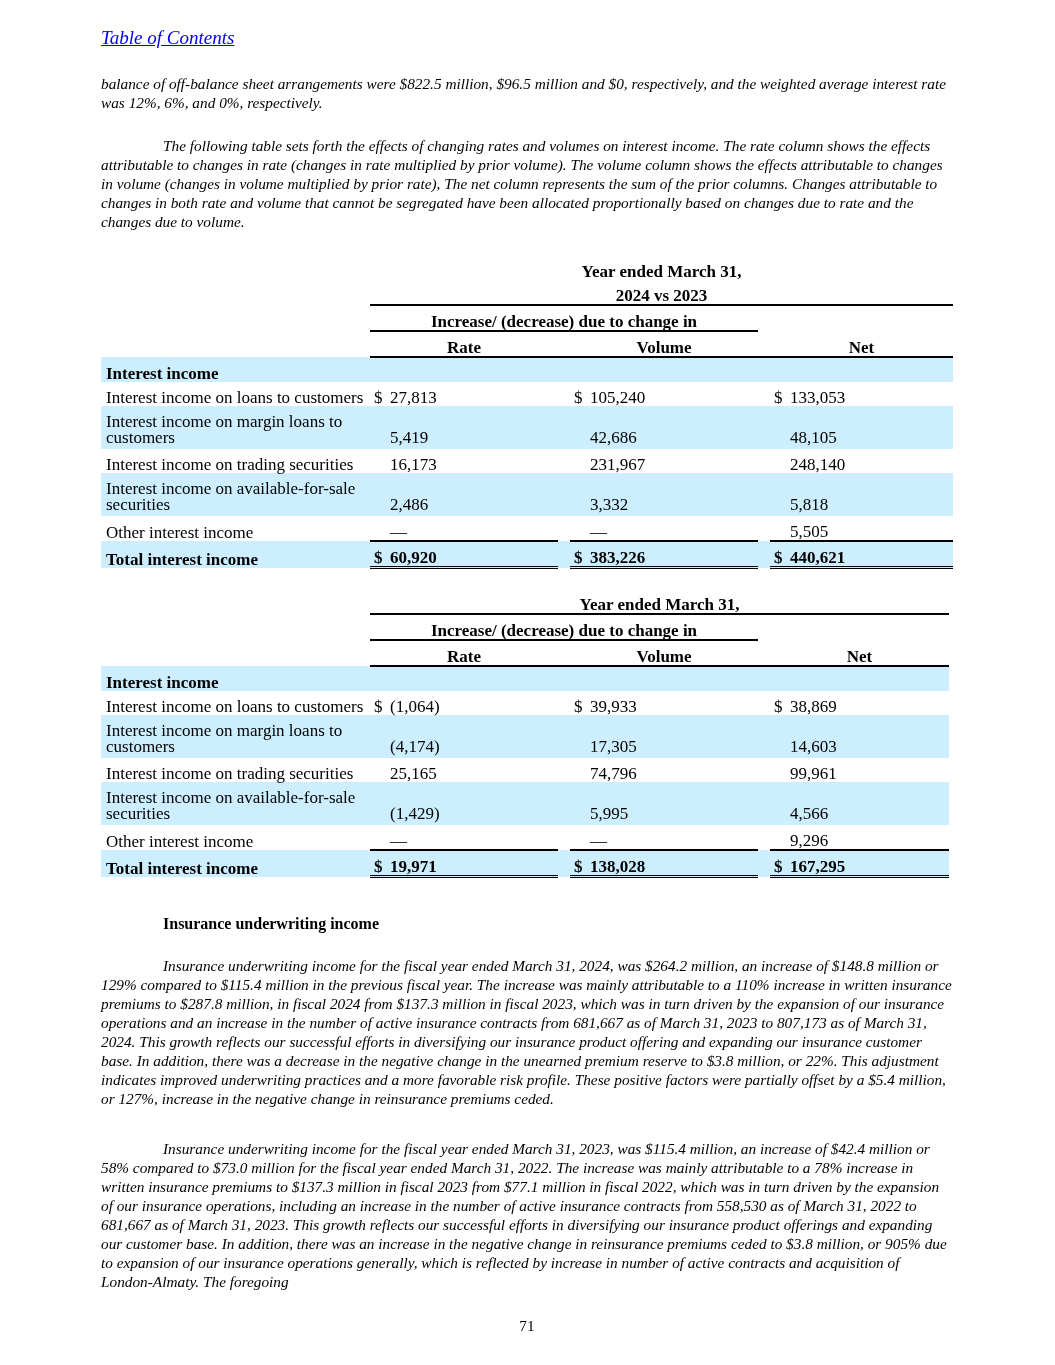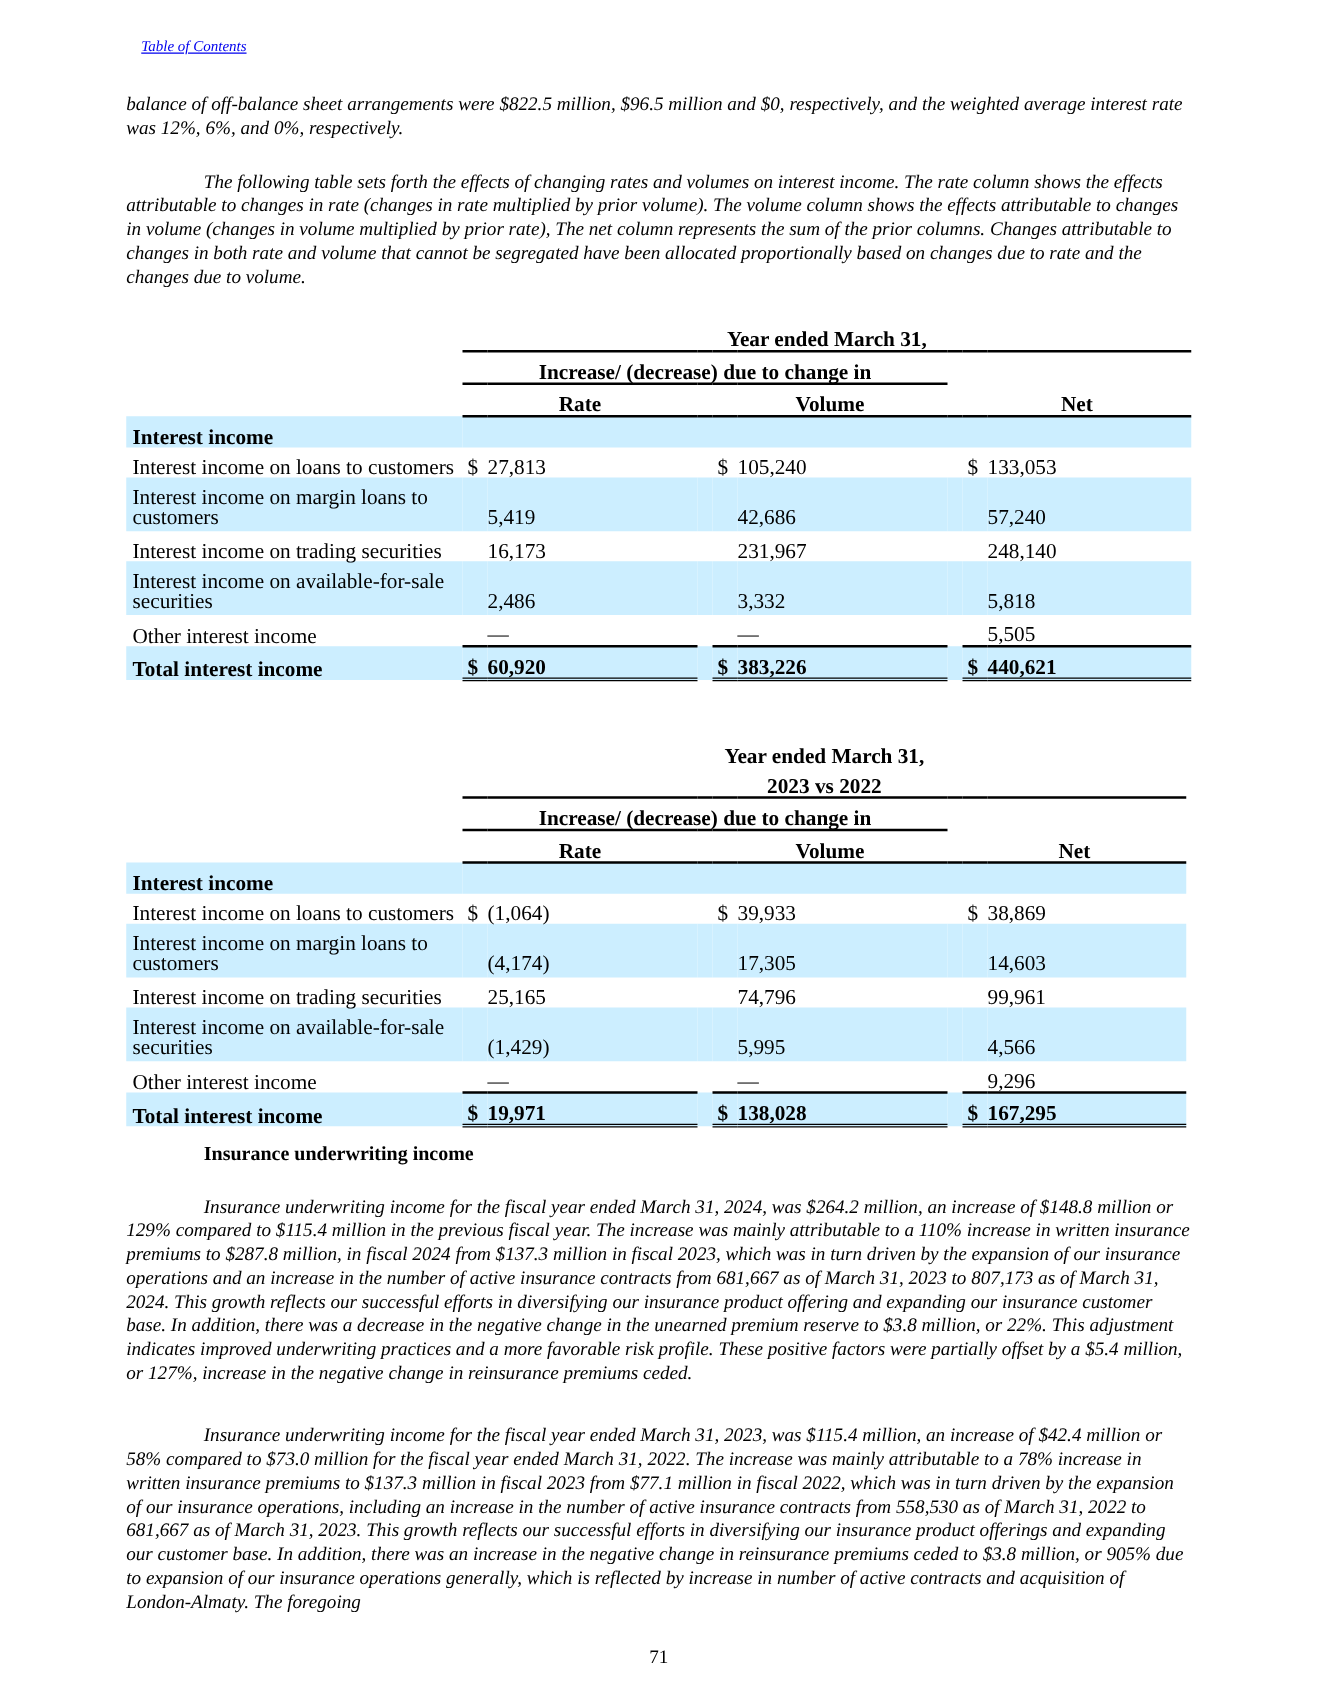--- a/index.html
+++ b/index.html
@@ -7,23 +7,23 @@
       width: 1055px;
       height: 1365px;
       position: relative;
       font-family: "Liberation Serif", "DejaVu Serif", serif;
       color: #000;
       font-size: 15.3px;
       line-height: 19px;
     }
     .page { position: absolute; left: 101px; top: 0; width: 852px; }
     .toc-link {
-      position: absolute; top: 28px; left: 12px;
+      position: absolute; top: 28px; left: 0;
       color: #0000ee; font-style: italic; text-decoration: underline;
-      font-size: 12px; cursor: pointer;
+      font-size: 19px; cursor: pointer;
     }
     .para { margin: 0; text-align: left; font-style: italic; }
     .indent { text-indent: 62px; }
     #p1 { position: absolute; top: 74px; left: 0; width: 852px; }
     #p2 { position: absolute; top: 136px; left: 0; width: 852px; }
 
     table.fin {
       position: absolute; left: 0; width: 852px;
       border-collapse: collapse;
       font-size: 17px;
@@ -72,20 +72,24 @@
       <col style="width:20px">
         <col style="width:163px">
     </colgroup>
     <tbody>
         <tr class="hdr">
       <td></td>
       <td colspan="8">Year ended March 31,</td>
     </tr>
     <tr class="hdr">
       <td></td>
+      <td colspan="8">2024 vs 2023</td>
+    </tr>
+    <tr class="hdr">
+      <td></td>
       <td colspan="5" class="topline" style="border-bottom:2px solid #000;">Increase/ (decrease) due to change in</td>
       <td class="topline"></td>
       <td colspan="2" class="topline"></td>
     </tr>
     <tr class="hdr">
       <td></td>
       <td colspan="2" style="border-bottom:2px solid #000;">Rate</td>
       <td style="border-bottom:2px solid #000;"></td>
       <td colspan="2" style="border-bottom:2px solid #000;">Volume</td>
       <td style="border-bottom:2px solid #000;"></td>
@@ -108,21 +112,21 @@
     </tr>
     <tr class="row tall shade">
       <td class="c lbl">Interest income on margin loans to customers</td>
       <td class="c dol"></td>
       <td class="c num">5,419</td>
       <td class="c"></td>
       <td class="c dol"></td>
       <td class="c num">42,686</td>
       <td class="c"></td>
       <td class="c dol"></td>
-      <td class="c num">57,240</td>
+      <td class="c num">48,105</td>
     </tr>
     <tr class="row">
       <td class="lbl">Interest income on trading securities</td>
       <td class="dol"></td>
       <td class="num">16,173</td>
       <td></td>
       <td class="dol"></td>
       <td class="num">231,967</td>
       <td></td>
       <td class="dol"></td>
@@ -176,24 +180,20 @@
       <col style="width:20px">
         <col style="width:159px">
     </colgroup>
     <tbody>
         <tr class="hdr">
       <td></td>
       <td colspan="8">Year ended March 31,</td>
     </tr>
     <tr class="hdr">
       <td></td>
-      <td colspan="8">2023 vs 2022</td>
-    </tr>
-    <tr class="hdr">
-      <td></td>
       <td colspan="5" class="topline" style="border-bottom:2px solid #000;">Increase/ (decrease) due to change in</td>
       <td class="topline"></td>
       <td colspan="2" class="topline"></td>
     </tr>
     <tr class="hdr">
       <td></td>
       <td colspan="2" style="border-bottom:2px solid #000;">Rate</td>
       <td style="border-bottom:2px solid #000;"></td>
       <td colspan="2" style="border-bottom:2px solid #000;">Volume</td>
       <td style="border-bottom:2px solid #000;"></td>

